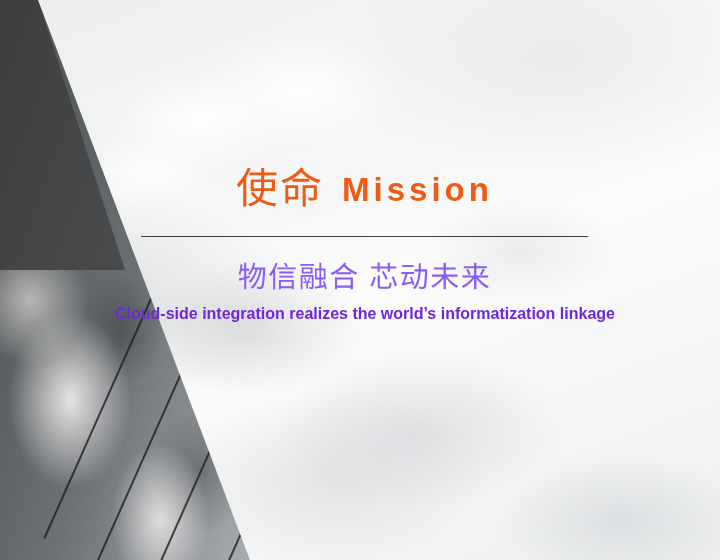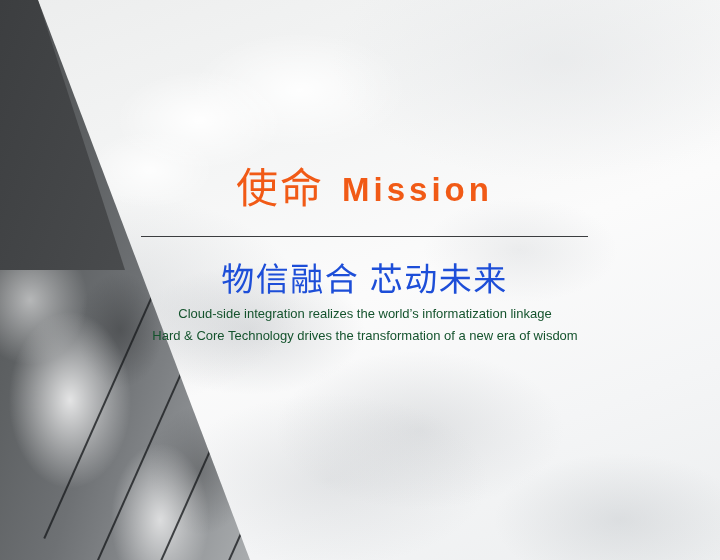--- a/index.html
+++ b/index.html
@@ -117,36 +117,36 @@
     width: 447px;
     height: 1px;
     background: #3b3d3f;
   }
   .subtitle-cn {
     position: absolute;
     left: 141px;
     top: 259px;
     width: 447px;
     text-align: center;
-    font-size: 33px;
+    font-size: 29px;
     font-weight: 400;
-    color: #1d4ed8;
+    color: #8b5cf6;
     letter-spacing: 1.5px;
     line-height: 1.25;
     white-space: nowrap;
   }
   .tagline {
     position: absolute;
     left: 60px;
     top: 303px;
     width: 610px;
     text-align: center;
-    font-size: 13px;
-    font-weight: normal;
-    color: #14532d;
+    font-size: 16px;
+    font-weight: bold;
+    color: #6d28d9;
     line-height: 22px;
     white-space: nowrap;
   }
   .tagline div { margin: 0; }
 </style>
 </head>
 <body>
 
 <div id="stage">
 
@@ -175,17 +175,16 @@
       <span class="heading-cn">使命</span>
       <span class="heading-en">Mission</span>
     </div>
 
     <div class="divider"></div>
 
     <div class="subtitle-cn">物信融合 芯动未来</div>
 
     <div class="tagline">
       <div>Cloud-side integration realizes the world’s informatization linkage</div>
-      <div>Hard &amp; Core Technology drives the transformation of a new era of wisdom</div>
     </div>
 
   </div>
 </div>
 
 </body></html>

